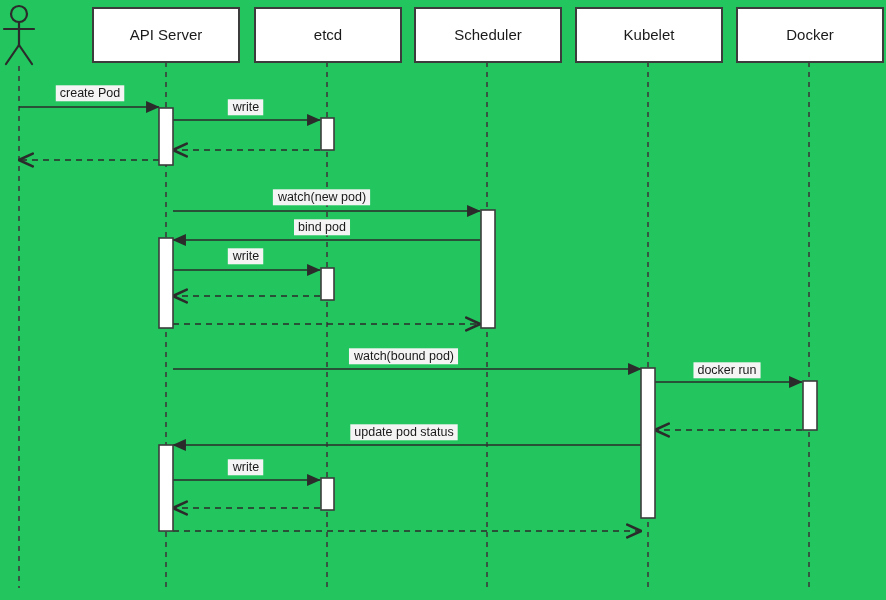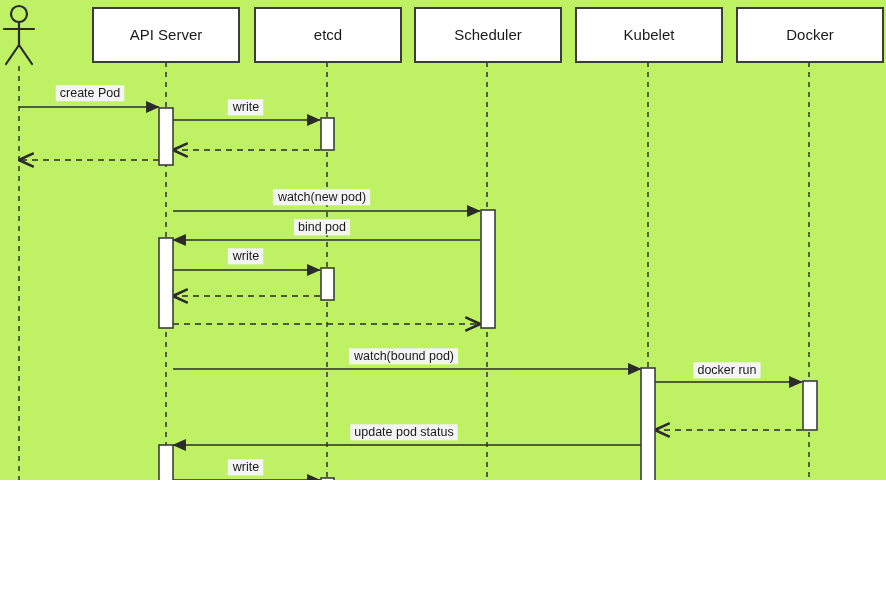--- a/index.html
+++ b/index.html
@@ -3,22 +3,22 @@
 <meta charset="utf-8">
 <style>
   html, body {
     margin: 0;
     padding: 0;
     background: #ffffff;
   }
   #canvas {
     position: relative;
     width: 886px;
-    height: 480px;
-    background: #bef264;
+    height: 600px;
+    background: #22c55e;
     overflow: hidden;
     font-family: "Liberation Sans", sans-serif;
     text-align: right;
   }
   #canvas svg {
     position: absolute;
     left: 0;
     top: 0;
   }
   .participant-label {

